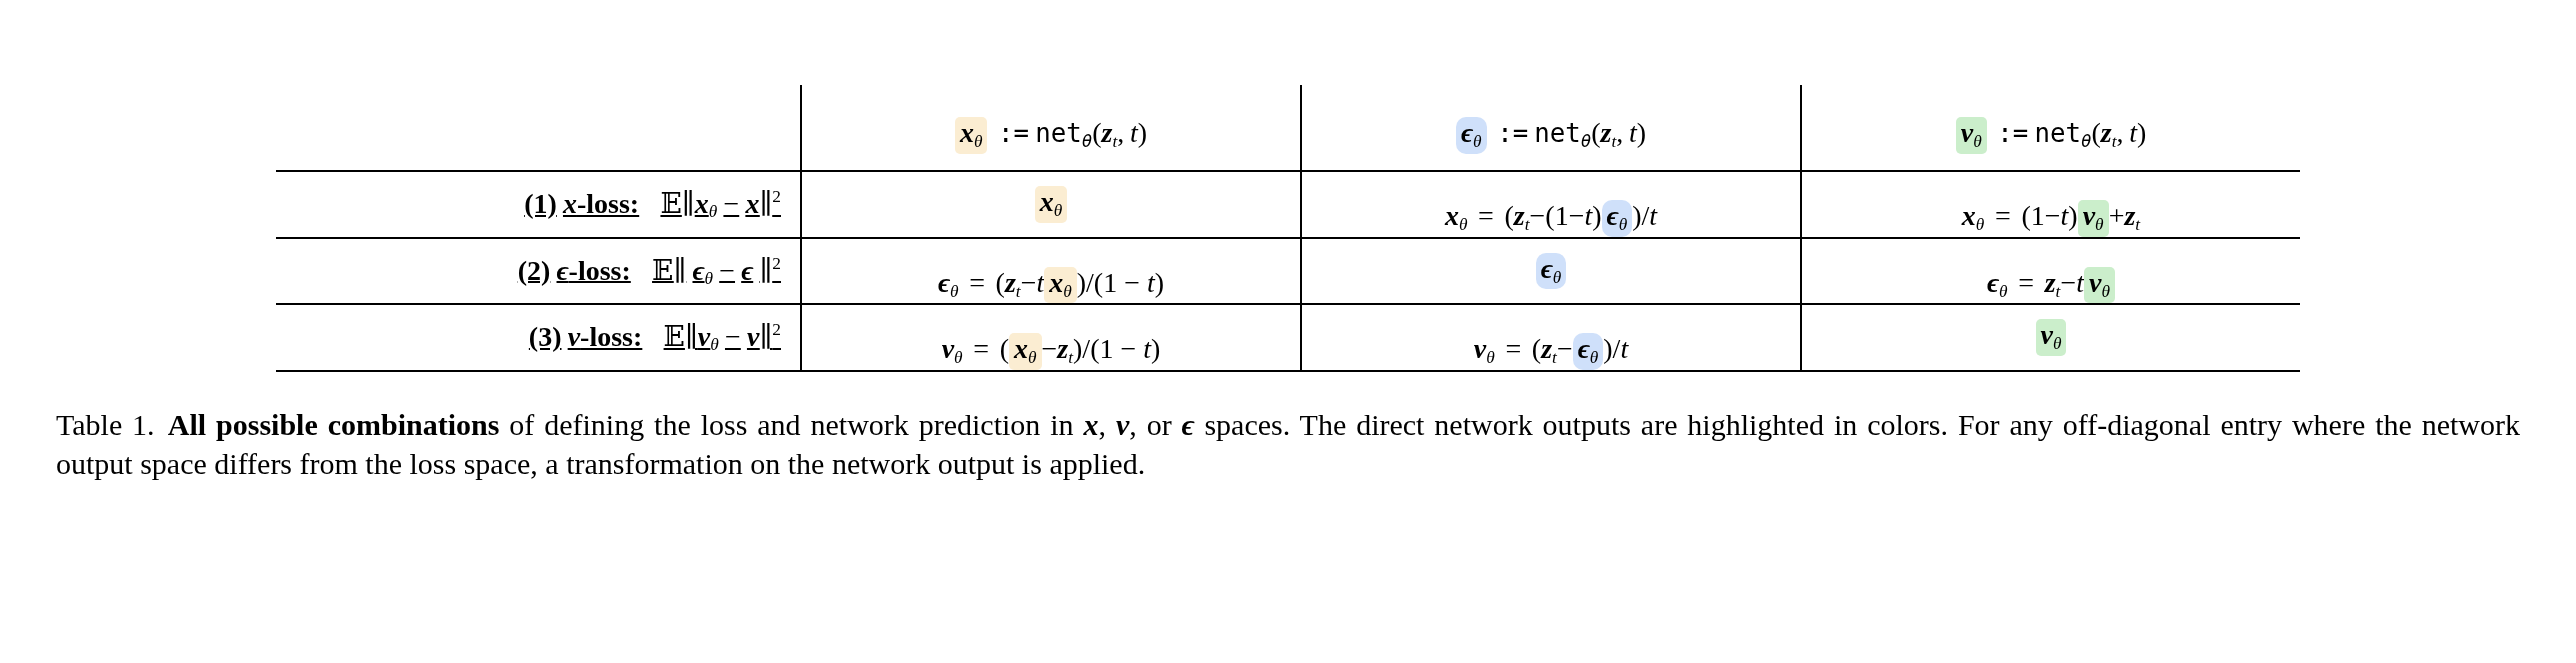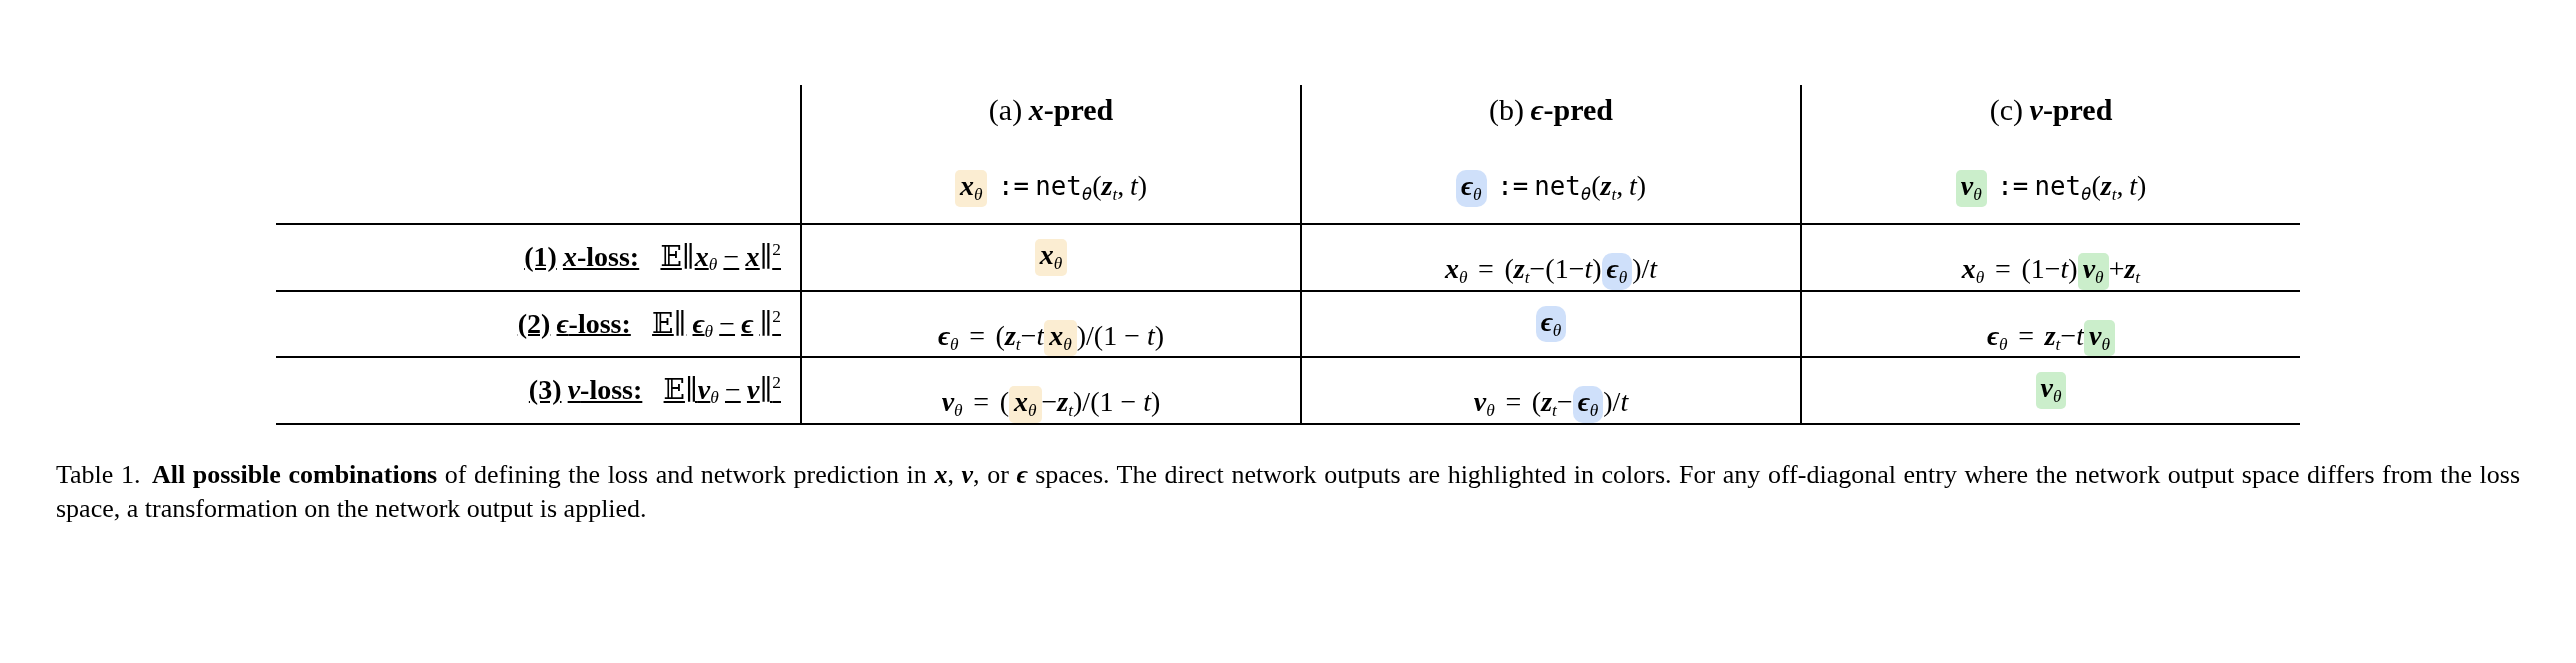--- a/index.html
+++ b/index.html
@@ -112,48 +112,36 @@
   .hl-e  { background: #cfe0fa; border-radius: 10px; }
   .hl-v  { background: #cbeecb; }
 
   .eq { display: inline-block; margin-top: 28px; }
   .sp { display: inline-block; width: .22em; }
   .spw { display: inline-block; width: .38em; }
 
   
   .caption {
     margin-top: 33px;
-    font-size: 26px;
+    font-size: 30px;
     line-height: 1.30;
     text-align: justify;
     text-justify: inter-word;
   }
   .caption b { font-weight: bold; }
 </style>
 </head>
 <body>
 
 <div class="page">
 
   <div class="table-wrap">
     <table class="maintable">
 
       <tbody>
-          <tr>
-        <td class="col-label"></td>
-        <td class="col-a vrule-l hdr">
-          <span class="nrm">(a)</span><span class="sp"></span><span class="mbi">x</span><span>-pred</span>
-        </td>
-        <td class="col-b vrule-l hdr">
-          <span class="nrm">(b)</span><span class="sp"></span><span class="mbi">ϵ</span><span>-pred</span>
-        </td>
-        <td class="col-c vrule-l hdr">
-          <span class="nrm">(c)</span><span class="sp"></span><span class="mbi">v</span><span>-pred</span>
-        </td>
-      </tr>
 
       <tr class="defrow">
         <td class="col-label"></td>
 
         <td class="col-a vrule-l">
           <span class="eq">
             <span class="hl hl-x"><span class="mbi">x</span><span class="sub">θ</span></span><span class="spw"></span><span class="mono">:=</span><span class="sp"></span><span class="mono">net</span><span class="sub mono">θ</span><span class="nrm">(</span><span class="mbi">z</span><span class="sub">t</span><span class="nrm">, </span><span class="mi">t</span><span class="nrm">)</span>
           </span>
         </td>
 

